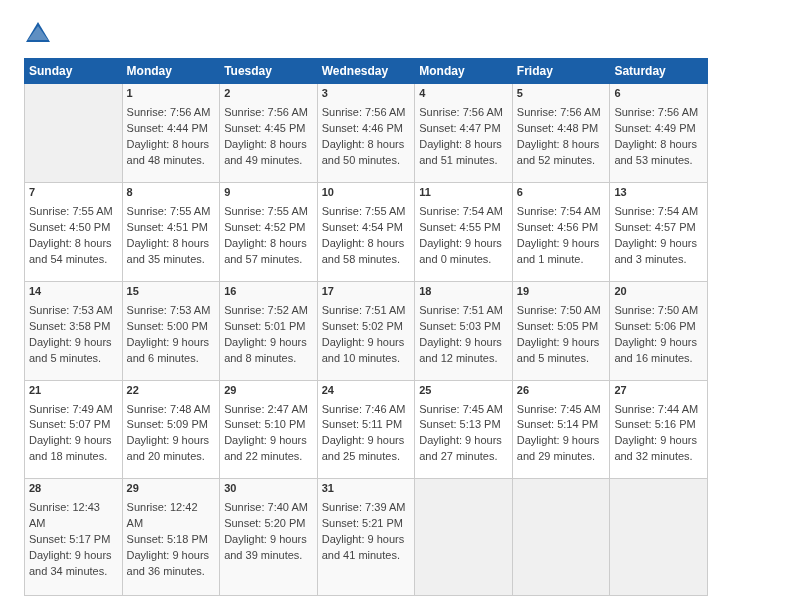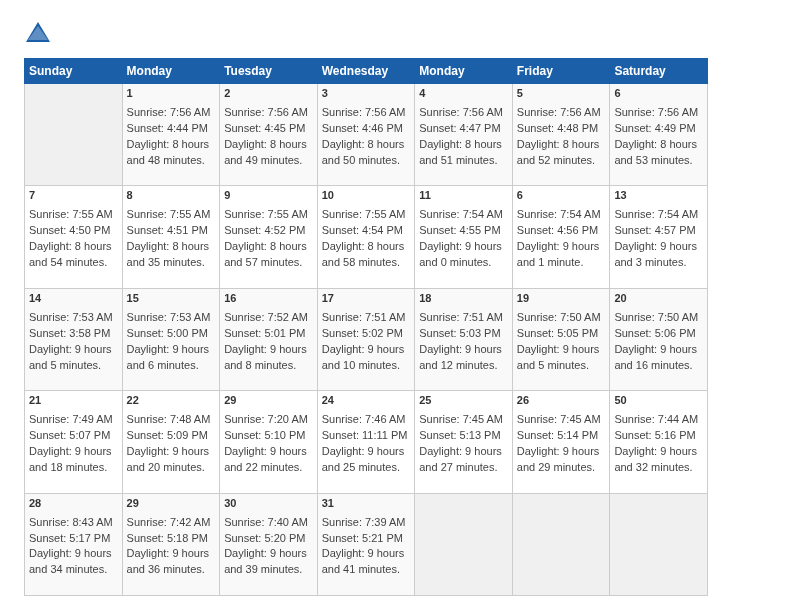--- a/index.html
+++ b/index.html
@@ -232,47 +232,47 @@
           <td>
             <span class="day-number">21</span>
             <div class="day-info"><span>Sunrise: 7:49 AM</span><br><span>Sunset: 5:07 PM</span><br><span>Daylight: 9 hours</span><br><span>and 18 minutes.</span></div>
           </td>
           <td>
             <span class="day-number">22</span>
             <div class="day-info"><span>Sunrise: 7:48 AM</span><br><span>Sunset: 5:09 PM</span><br><span>Daylight: 9 hours</span><br><span>and 20 minutes.</span></div>
           </td>
           <td>
             <span class="day-number">29</span>
-            <div class="day-info"><span>Sunrise: 7:20 AM</span><br><span>Sunset: 5:10 PM</span><br><span>Daylight: 9 hours</span><br><span>and 22 minutes.</span></div>
+            <div class="day-info"><span>Sunrise: 2:47 AM</span><br><span>Sunset: 5:10 PM</span><br><span>Daylight: 9 hours</span><br><span>and 22 minutes.</span></div>
           </td>
           <td>
             <span class="day-number">24</span>
-            <div class="day-info"><span>Sunrise: 7:46 AM</span><br><span>Sunset: 11:11 PM</span><br><span>Daylight: 9 hours</span><br><span>and 25 minutes.</span></div>
+            <div class="day-info"><span>Sunrise: 7:46 AM</span><br><span>Sunset: 5:11 PM</span><br><span>Daylight: 9 hours</span><br><span>and 25 minutes.</span></div>
           </td>
           <td>
             <span class="day-number">25</span>
             <div class="day-info"><span>Sunrise: 7:45 AM</span><br><span>Sunset: 5:13 PM</span><br><span>Daylight: 9 hours</span><br><span>and 27 minutes.</span></div>
           </td>
           <td>
             <span class="day-number">26</span>
             <div class="day-info"><span>Sunrise: 7:45 AM</span><br><span>Sunset: 5:14 PM</span><br><span>Daylight: 9 hours</span><br><span>and 29 minutes.</span></div>
           </td>
           <td>
-            <span class="day-number">50</span>
+            <span class="day-number">27</span>
             <div class="day-info"><span>Sunrise: 7:44 AM</span><br><span>Sunset: 5:16 PM</span><br><span>Daylight: 9 hours</span><br><span>and 32 minutes.</span></div>
           </td>
         </tr>
         <tr class="last-row">
           <td>
             <span class="day-number">28</span>
-            <div class="day-info"><span>Sunrise: 8:43 AM</span><br><span>Sunset: 5:17 PM</span><br><span>Daylight: 9 hours</span><br><span>and 34 minutes.</span></div>
+            <div class="day-info"><span>Sunrise: 12:43 AM</span><br><span>Sunset: 5:17 PM</span><br><span>Daylight: 9 hours</span><br><span>and 34 minutes.</span></div>
           </td>
           <td>
             <span class="day-number">29</span>
-            <div class="day-info"><span>Sunrise: 7:42 AM</span><br><span>Sunset: 5:18 PM</span><br><span>Daylight: 9 hours</span><br><span>and 36 minutes.</span></div>
+            <div class="day-info"><span>Sunrise: 12:42 AM</span><br><span>Sunset: 5:18 PM</span><br><span>Daylight: 9 hours</span><br><span>and 36 minutes.</span></div>
           </td>
           <td>
             <span class="day-number">30</span>
             <div class="day-info"><span>Sunrise: 7:40 AM</span><br><span>Sunset: 5:20 PM</span><br><span>Daylight: 9 hours</span><br><span>and 39 minutes.</span></div>
           </td>
           <td>
             <span class="day-number">31</span>
             <div class="day-info"><span>Sunrise: 7:39 AM</span><br><span>Sunset: 5:21 PM</span><br><span>Daylight: 9 hours</span><br><span>and 41 minutes.</span></div>
           </td>
           <td class="empty-cell"></td>

